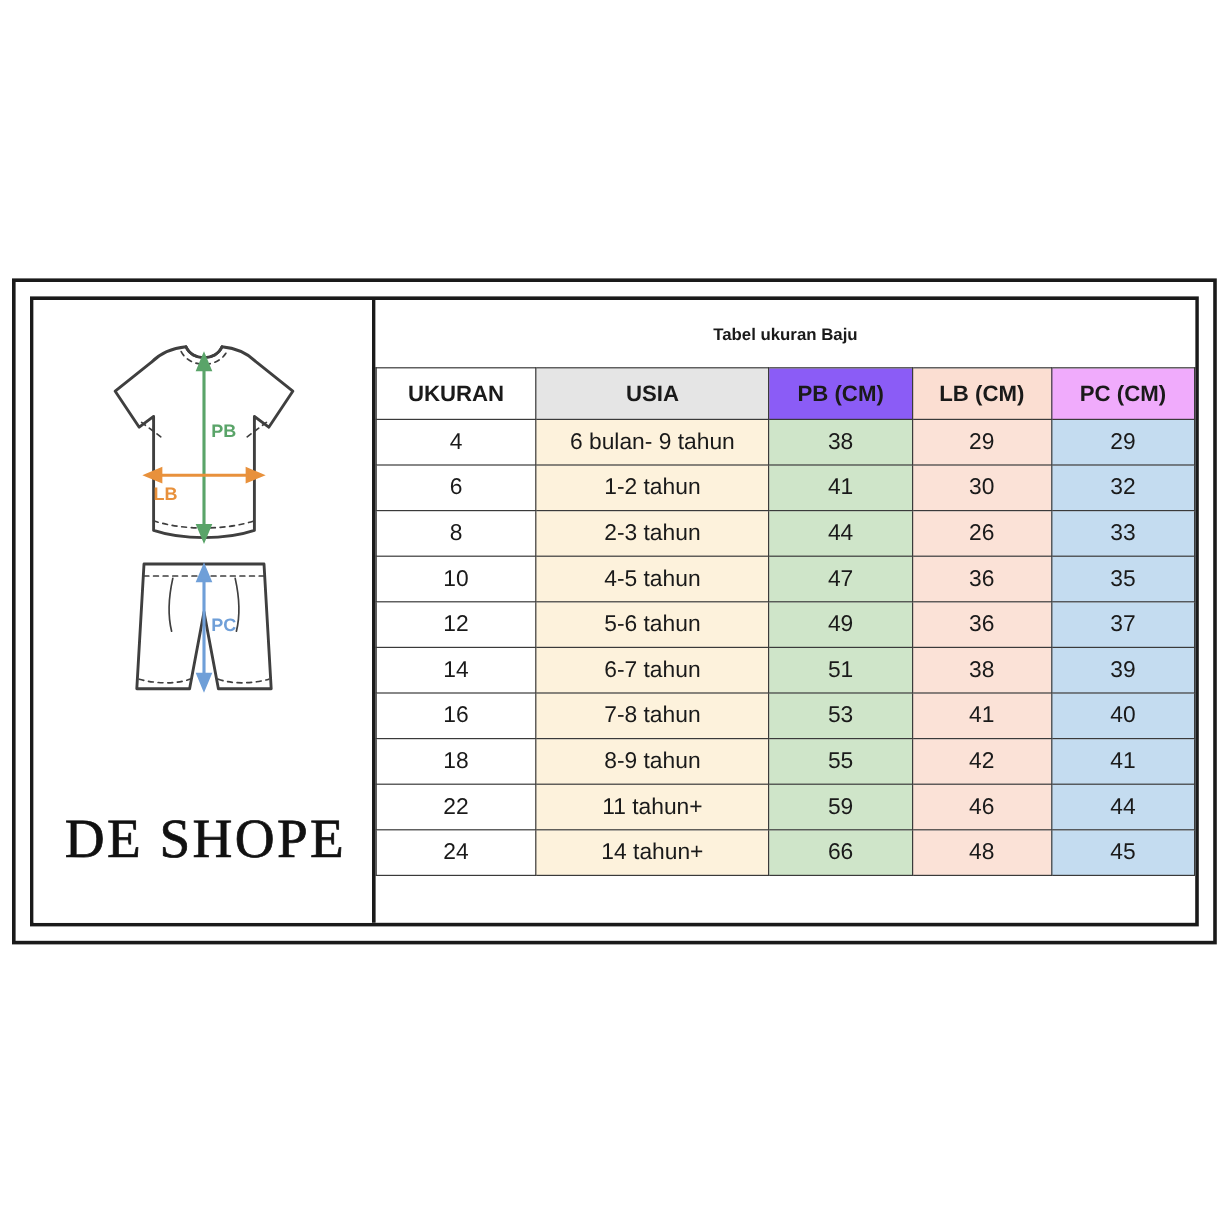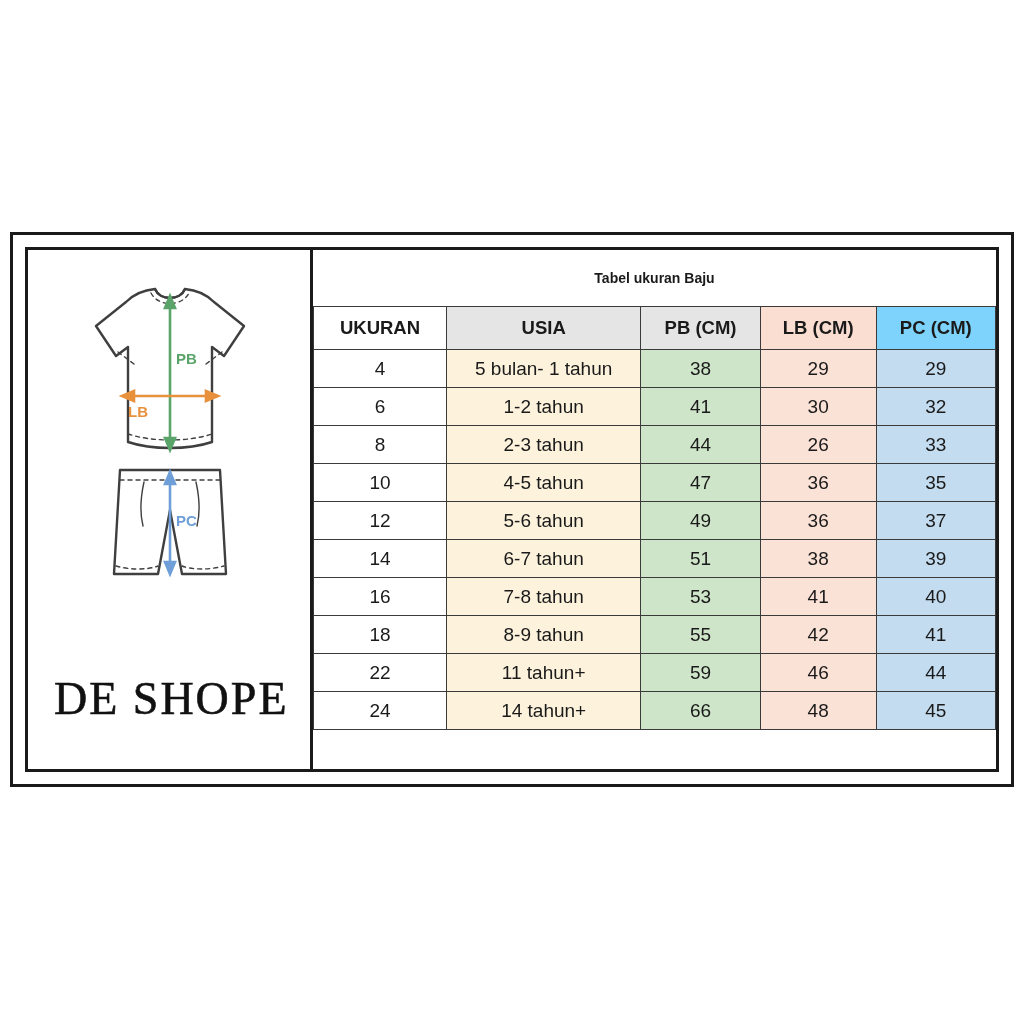--- a/index.html
+++ b/index.html
@@ -116,23 +116,23 @@
   
   col.c-ukuran { width: 19.5%; }
   col.c-usia   { width: 28.5%; }
   col.c-pb     { width: 17.5%; }
   col.c-lb     { width: 17.0%; }
   col.c-pc     { width: 17.5%; }
 
   
   .h-ukuran { background: #ffffff; }
   .h-usia   { background: #e5e5e5; }
-  .h-pb     { background: #e5e5e5; }
+  .h-pb     { background: #8b5cf6; }
   .h-lb     { background: #fbded2; }
-  .h-pc     { background: #7dd3fc; }
+  .h-pc     { background: #f0abfc; }
 
   
   .b-ukuran { background: #ffffff; }
   .b-usia   { background: #fdf2dc; }
   .b-pb     { background: #cfe5c9; }
   .b-lb     { background: #fbe2d7; }
   .b-pc     { background: #c4dcf0; }
 
   .usia-cell { font-size: 19px; }
 
@@ -232,21 +232,21 @@
               <th class="h-ukuran">UKURAN</th>
               <th class="h-usia">USIA</th>
               <th class="h-pb">PB (CM)</th>
               <th class="h-lb">LB (CM)</th>
               <th class="h-pc">PC (CM)</th>
             </tr>
           </thead>
           <tbody>
             <tr>
               <td class="b-ukuran">4</td>
-              <td class="b-usia usia-cell">5 bulan- 1 tahun</td>
+              <td class="b-usia usia-cell">6 bulan- 9 tahun</td>
               <td class="b-pb">38</td>
               <td class="b-lb">29</td>
               <td class="b-pc">29</td>
             </tr>
             <tr>
               <td class="b-ukuran">6</td>
               <td class="b-usia usia-cell">1-2 tahun</td>
               <td class="b-pb">41</td>
               <td class="b-lb">30</td>
               <td class="b-pc">32</td>

